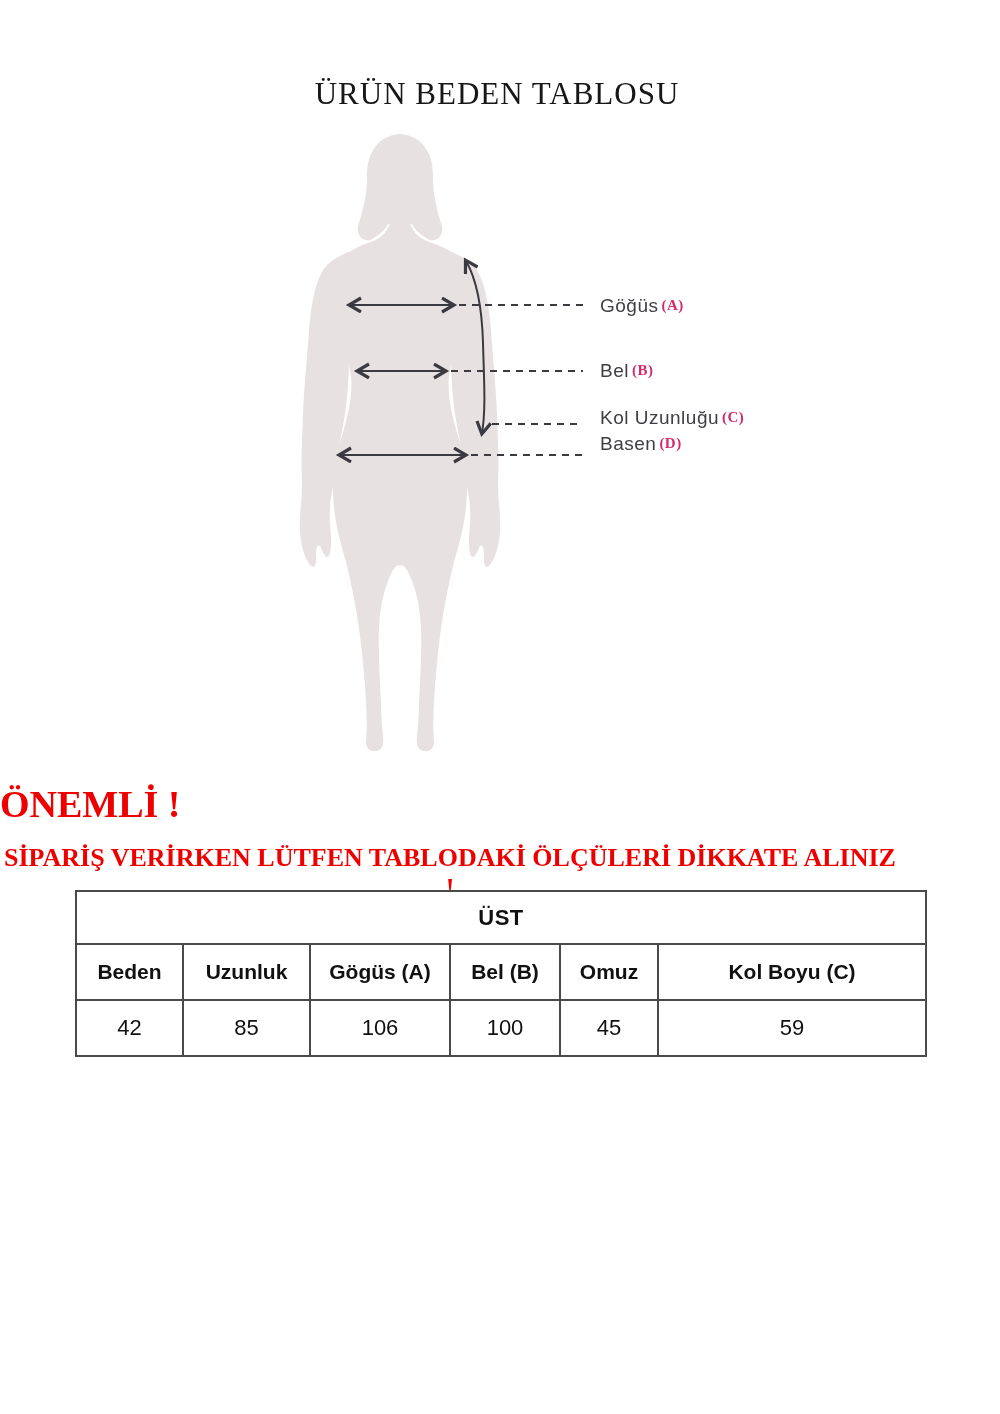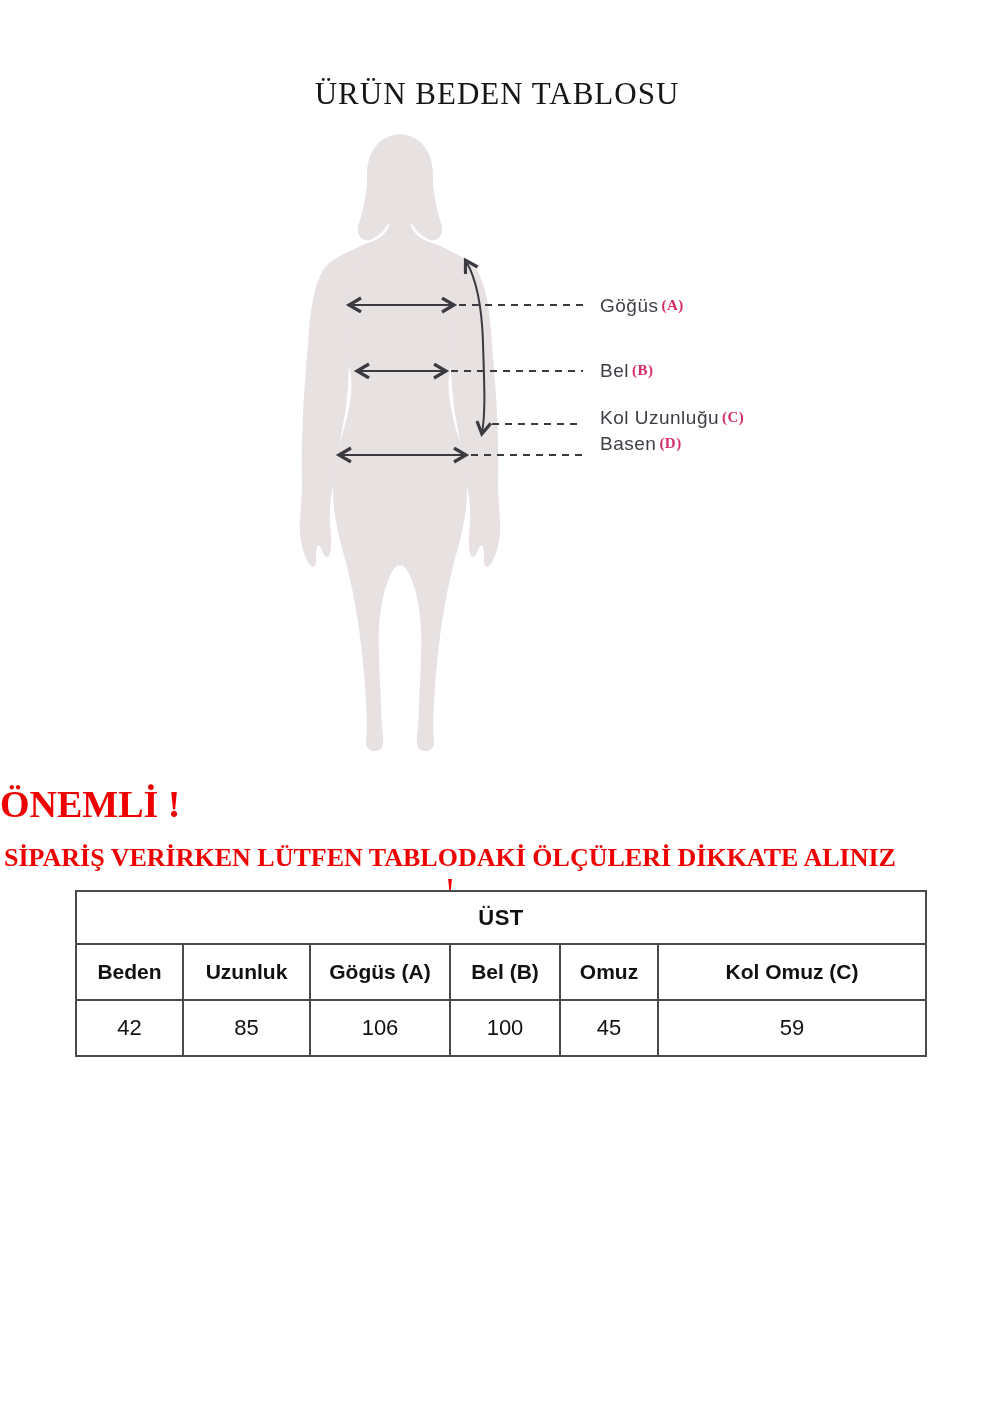--- a/index.html
+++ b/index.html
@@ -116,21 +116,21 @@
     <thead>
       <tr class="group-row">
         <th colspan="6">ÜST</th>
       </tr>
       <tr class="head-row">
         <th>Beden</th>
         <th>Uzunluk</th>
         <th>Gögüs (A)</th>
         <th>Bel (B)</th>
         <th>Omuz</th>
-        <th>Kol Omuz (C)</th>
+        <th>Kol Boyu (C)</th>
       </tr>
     </thead>
     <tbody>
       <tr>
         <td>42</td>
         <td>85</td>
         <td>106</td>
         <td>100</td>
         <td>45</td>
         <td>59</td>

